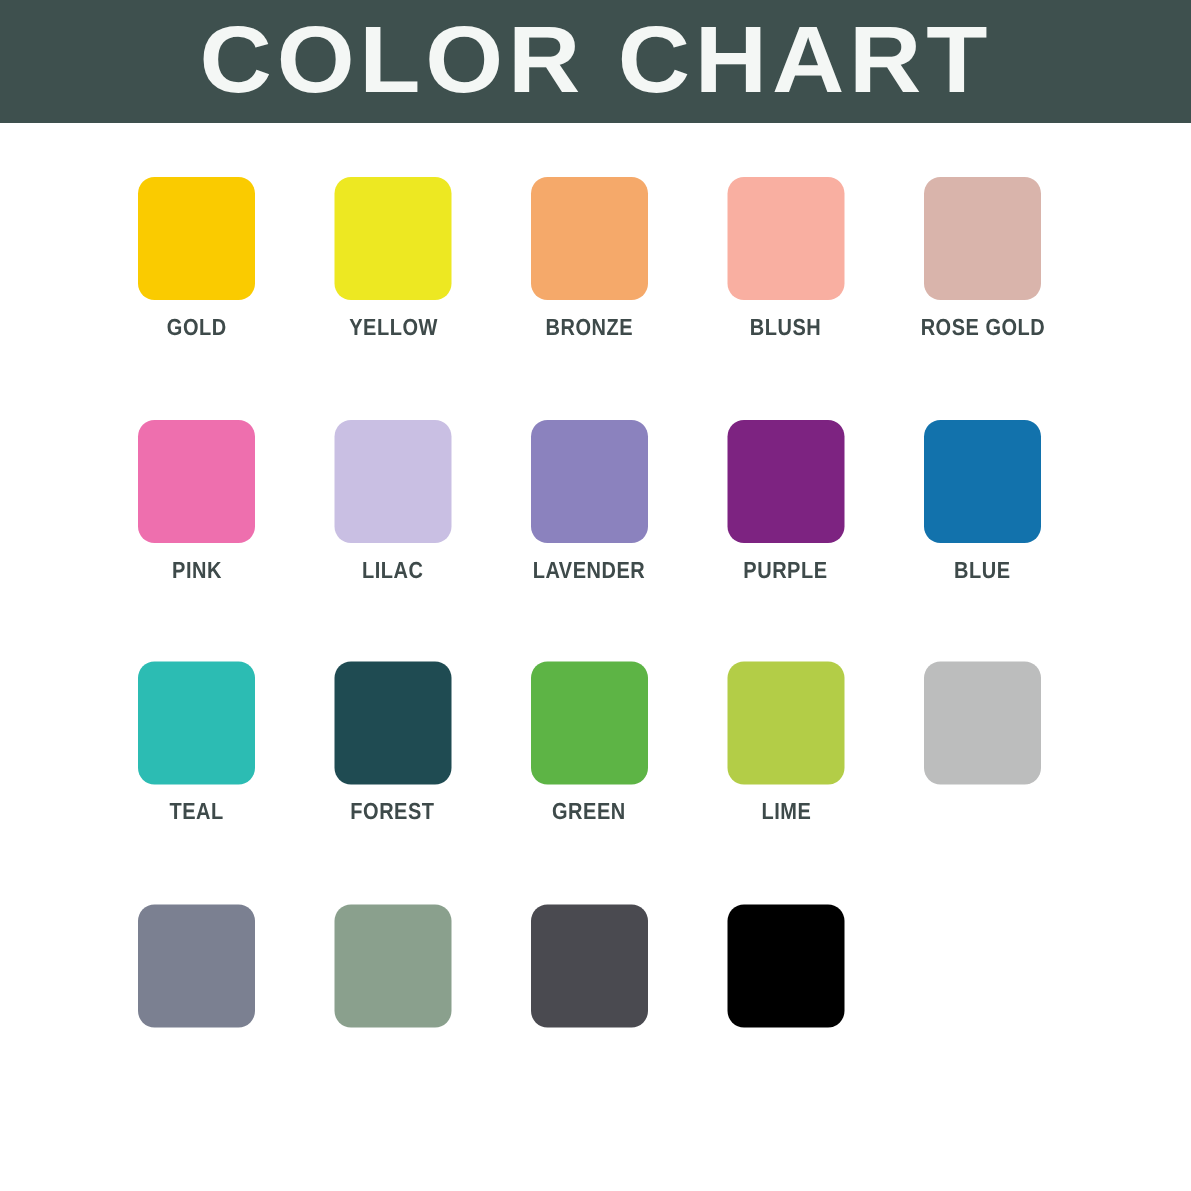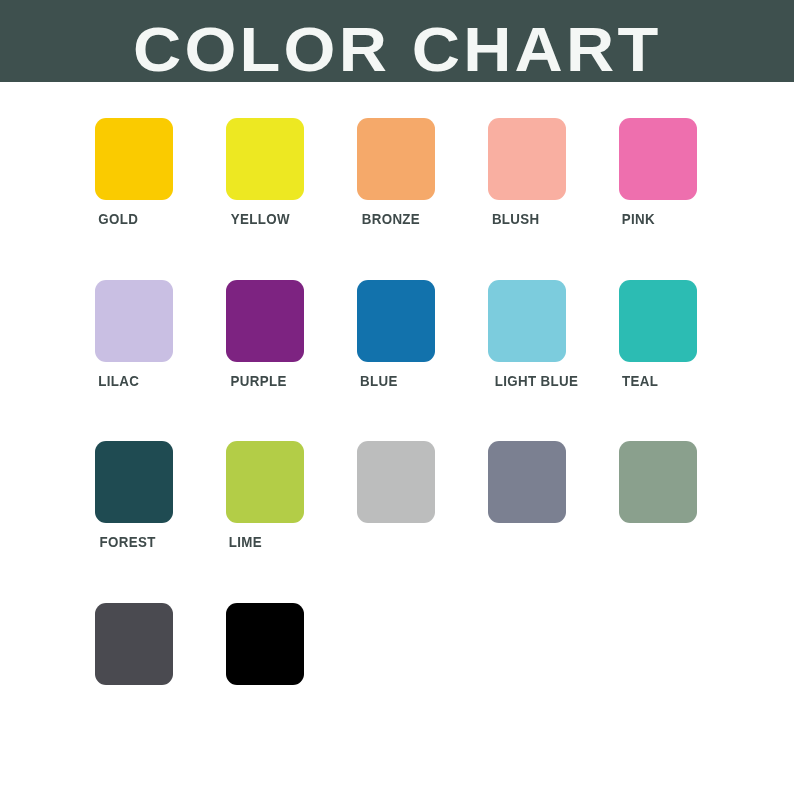--- a/index.html
+++ b/index.html
@@ -59,21 +59,21 @@
     display: grid;
     grid-template-columns: repeat(5, 78px);
     grid-column-gap: 53px;
     grid-row-gap: 53px;
   }
 
   .swatch-cell {
     width: 72px;
     display: flex;
     flex-direction: column;
-    align-items: flex-start;
+    align-items: center;
   }
 
   .swatch-chip {
     width: 78px;
     height: 82px;
     border-radius: 11px;
   }
 
   .swatch-label {
     margin-top: 11px;
@@ -87,21 +87,21 @@
     text-align: center;
     transform: scaleX(0.86);
     transform-origin: center center;
   }
 </style>
 </head>
 <body style="background: rgb(255, 255, 255);">
 
 <div id="page">
 
-  <div id="header-band" style="background: rgb(62, 80, 78); align-items: flex-end;">
+  <div id="header-band" style="background: rgb(62, 80, 78);">
     <div id="chart-title" style="color: rgb(244, 247, 245);">COLOR CHART</div>
   </div>
 
   <div id="swatch-grid">
       <div class="swatch-cell">
         <div class="swatch-chip" style="background: rgb(250, 203, 0);"></div>
         <div class="swatch-label" style="color: rgb(62, 74, 74);">GOLD</div>
       </div>
       <div class="swatch-cell">
         <div class="swatch-chip" style="background: rgb(237, 232, 34);"></div>
@@ -109,46 +109,54 @@
       </div>
       <div class="swatch-cell">
         <div class="swatch-chip" style="background: rgb(245, 169, 106);"></div>
         <div class="swatch-label" style="color: rgb(62, 74, 74);">BRONZE</div>
       </div>
       <div class="swatch-cell">
         <div class="swatch-chip" style="background: rgb(249, 175, 161);"></div>
         <div class="swatch-label" style="color: rgb(62, 74, 74);">BLUSH</div>
       </div>
       <div class="swatch-cell">
+        <div class="swatch-chip" style="background: rgb(217, 180, 171);"></div>
+        <div class="swatch-label" style="color: rgb(62, 74, 74);">ROSE GOLD</div>
+      </div>
+      <div class="swatch-cell">
         <div class="swatch-chip" style="background: rgb(238, 111, 174);"></div>
         <div class="swatch-label" style="color: rgb(62, 74, 74);">PINK</div>
       </div>
       <div class="swatch-cell">
         <div class="swatch-chip" style="background: rgb(201, 191, 227);"></div>
         <div class="swatch-label" style="color: rgb(62, 74, 74);">LILAC</div>
+      </div>
+      <div class="swatch-cell">
+        <div class="swatch-chip" style="background: rgb(139, 130, 190);"></div>
+        <div class="swatch-label" style="color: rgb(62, 74, 74);">LAVENDER</div>
       </div>
       <div class="swatch-cell">
         <div class="swatch-chip" style="background: rgb(125, 35, 129);"></div>
         <div class="swatch-label" style="color: rgb(62, 74, 74);">PURPLE</div>
       </div>
       <div class="swatch-cell">
         <div class="swatch-chip" style="background: rgb(18, 114, 172);"></div>
         <div class="swatch-label" style="color: rgb(62, 74, 74);">BLUE</div>
       </div>
       <div class="swatch-cell">
-        <div class="swatch-chip" style="background: rgb(124, 204, 221);"></div>
-        <div class="swatch-label" style="color: rgb(62, 74, 74);">LIGHT BLUE</div>
-      </div>
-      <div class="swatch-cell">
         <div class="swatch-chip" style="background: rgb(44, 188, 179);"></div>
         <div class="swatch-label" style="color: rgb(62, 74, 74);">TEAL</div>
       </div>
       <div class="swatch-cell">
         <div class="swatch-chip" style="background: rgb(31, 75, 82);"></div>
         <div class="swatch-label" style="color: rgb(62, 74, 74);">FOREST</div>
+      </div>
+      <div class="swatch-cell">
+        <div class="swatch-chip" style="background: rgb(93, 180, 69);"></div>
+        <div class="swatch-label" style="color: rgb(62, 74, 74);">GREEN</div>
       </div>
       <div class="swatch-cell">
         <div class="swatch-chip" style="background: rgb(179, 205, 71);"></div>
         <div class="swatch-label" style="color: rgb(62, 74, 74);">LIME</div>
       </div>
       <div class="swatch-cell">
         <div class="swatch-chip" style="background: rgb(188, 189, 189);"></div>
       </div>
       <div class="swatch-cell">
         <div class="swatch-chip" style="background: rgb(123, 128, 145);"></div>

